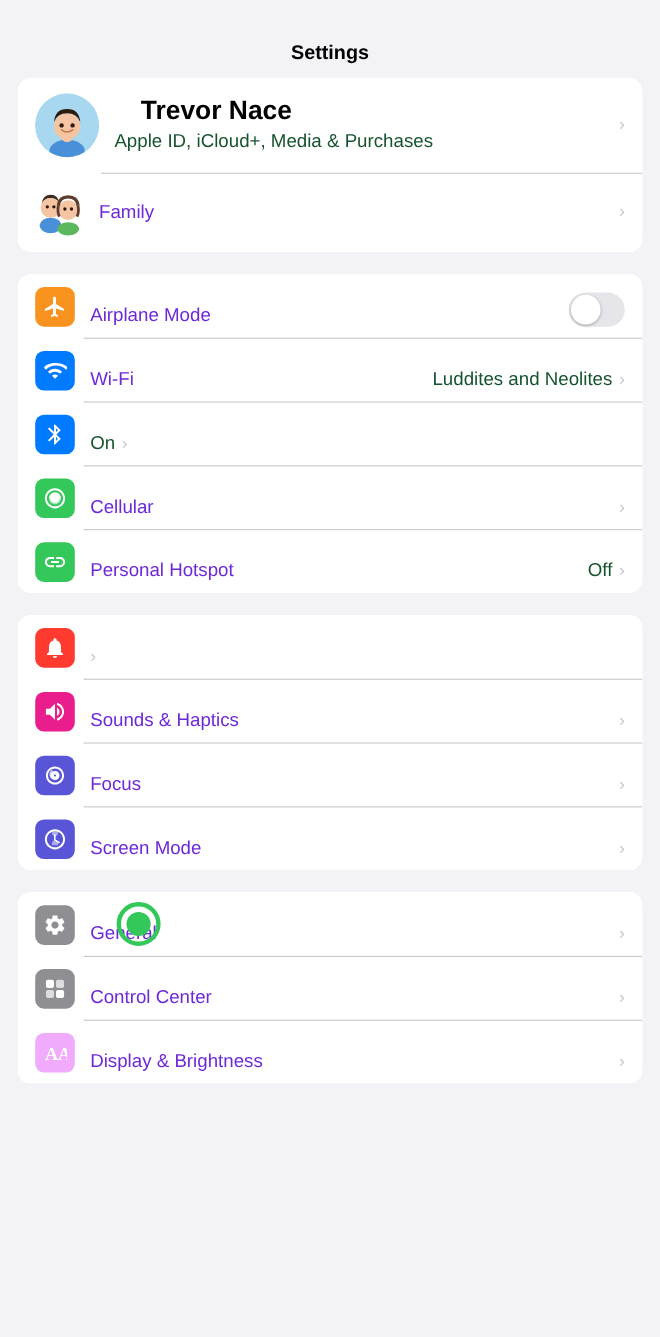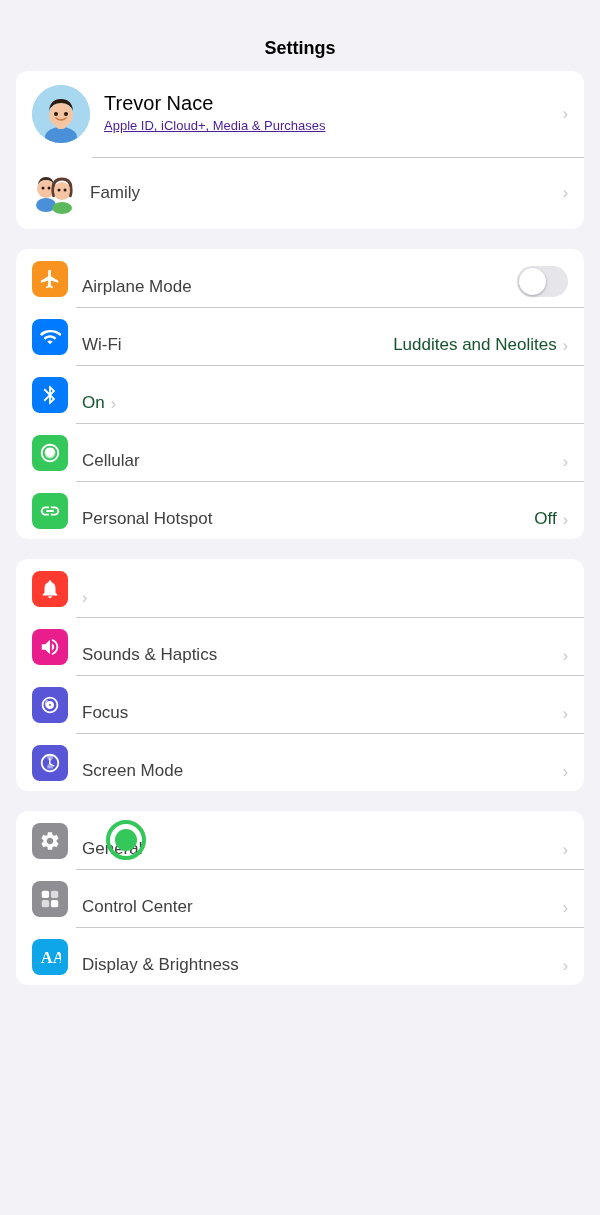--- a/index.html
+++ b/index.html
@@ -63,21 +63,21 @@
 
     .icon-wrap svg {
       width: 22px;
       height: 22px;
       fill: white;
     }
 
     .row-label {
       flex: 1;
       font-size: 17px;
-      color: #404040;
+      color: #6d28d9;
     }
 
     .row-value {
       font-size: 17px;
       color: #14532d;
       margin-right: 6px;
     }
 
     .chevron {
       color: #c7c7cc;
@@ -127,31 +127,31 @@
       justify-content: center;
       font-size: 26px;
       flex-shrink: 0;
     }
 
     .profile-info {
       flex: 1;
     }
 
     .profile-name {
-      font-size: 20px;
-      font-weight: 400;
+      font-size: 24px;
+      font-weight: 700;
       color: #000;
+      margin-left: 24px;
     }
 
     .profile-sub {
-      font-size: 13px;
-      color: #4c1d95;
+      font-size: 17px;
+      color: #14532d;
       margin-top: 2px;
       line-height: 1.4;
-      text-decoration: underline;
     }
 
     
     .toggle {
       width: 51px;
       height: 31px;
       border-radius: 16px;
       background: #e5e5ea;
       position: relative;
       margin-right: 0;
@@ -366,21 +366,21 @@
         <rect x="13" y="3" width="8" height="8" rx="2" fill="white" opacity="0.7"></rect>
         <rect x="3" y="13" width="8" height="8" rx="2" fill="white" opacity="0.7"></rect>
         <rect x="13" y="13" width="8" height="8" rx="2" fill="white"></rect>
       </svg>
     </div>
     <span class="row-label">Control Center</span>
     <span class="chevron">›</span>
   </div>
 
   <div class="row">
-    <div class="icon-wrap" style="background:#0ea5e9;">
+    <div class="icon-wrap" style="background:#f0abfc;">
       <svg viewBox="0 0 24 24" xmlns="http://www.w3.org/2000/svg">
         <text x="2" y="19" font-size="18" fill="white" font-weight="bold" font-family="serif">AA</text>
       </svg>
     </div>
     <span class="row-label">Display &amp; Brightness</span>
     <span class="chevron">›</span>
   </div>
 </div>
 
 </body></html>

